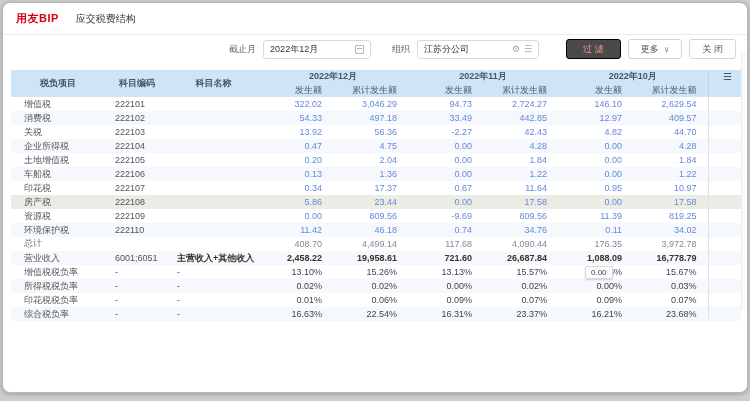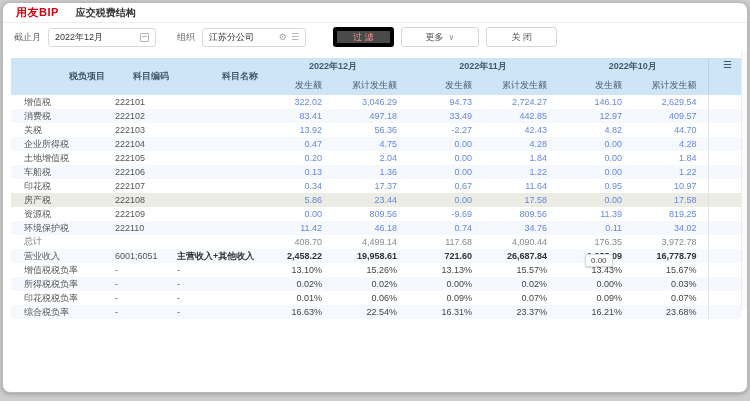--- a/index.html
+++ b/index.html
@@ -1,45 +1,45 @@
 <!DOCTYPE html>
 <html><head>
 <meta charset="utf-8">
 <style>
   * { margin:0; padding:0; box-sizing:border-box; }
   html,body { width:750px; height:401px; background:#cdcdcd; font-family:"Liberation Sans","DejaVu Sans",sans-serif; overflow:hidden; }
   .window { position:absolute; left:2px; top:2px; width:746px; height:391px; background:#fff;
             border:1px solid #b9b9b9; border-radius:8px; box-shadow:0 1px 4px rgba(0,0,0,.25); overflow:hidden; }
   
-  .titlebar { height:20px; display:flex; align-items:center; padding:0 13px; border-bottom:1px solid #ececec; }
+  .titlebar { height:32px; display:flex; align-items:center; padding:0 13px; border-bottom:1px solid #ececec; }
   .logo { color:#d7000f; font-weight:bold; font-size:11px; letter-spacing:.5px; }
-  .page-title { margin-left:17px; font-size:10px; font-weight:bold; color:#333;text-align:right; }
+  .page-title { margin-left:17px; font-size:10px; font-weight:normal; color:#333;text-align:right; }
   
-  .toolbar { height:28px; display:flex; align-items:center; padding:0 11px; gap:7px; }
+  .toolbar { height:28px; display:flex; align-items:center; justify-content:flex-end; padding:0 11px; gap:7px; }
   .tb-label { font-size:9px; color:#606060; }
   .tb-input { display:flex; align-items:center; justify-content:space-between; height:19px; background:#fff;
               border:1px solid #d9d9d9; border-radius:3px; font-size:9px; color:#333; padding:0 6px; }
   .tb-input.date { width:108px; margin-right:14px; }
-  .tb-input.org { width:104px; margin-right:20px; }
+  .tb-input.org { width:122px; margin-right:20px; }
   .ic { color:#a5a5a5; font-size:9px; line-height:1; }
   .cal-ic { width:9px; height:9px; border:1px solid #b5b5b5; border-radius:1px; position:relative; display:inline-block; }
   .cal-ic::before { content:""; position:absolute; left:1px; right:1px; top:2px; border-top:1px solid #b5b5b5; }
   .org-ics { display:flex; gap:4px; align-items:center; }
   .btn { height:20px; display:flex; align-items:center; justify-content:center; font-size:9px; border-radius:3px;
-         padding:0 24px; cursor:pointer; }
-  .btn-filter { background:#4a4a4a; color:#f2958d; border:4px solid #000000; padding:4px 16px; }
+         padding:0 12px; cursor:pointer; }
+  .btn-filter { background:#4a4a4a; color:#f2958d; border:1px solid #000000; padding:4px 16px; }
   .btn-plain { background:#fff; color:#555; border:1px solid #d6d6d6; }
   .btn .chev { margin-left:5px; font-size:8px; color:#888; }
   
   .table-wrap { position:relative; margin:7px 7px 0 8px; }
   table { width:730px; border-collapse:collapse; table-layout:fixed; font-size:9px; }
   col.c-item{width:94px} col.c-code{width:64px} col.c-name{width:89px}
   col.c-v{width:75px} col.c-sliver{width:33px}
   thead th { background:#cde5f6; color:#44586c; font-weight:bold; font-size:9px; }
-  th.h-static { height:37px; text-align:right; }
+  th.h-static { height:27px; text-align:center; }
   th.h-group { height:13px; text-align:center; font-weight:bold; }
   th.h-sub { height:14px; text-align:right; padding-right:11px; font-weight:normal; color:#4a5e72; }
   th.h-sliver { border-left:1px solid #b9d3e8; }
   tbody tr { height:14px; }
   tbody tr:nth-child(even) { background:#f5f8fc; }
   tbody tr.hl { background:#ebede4; }
   td { padding:0; line-height:14px; white-space:nowrap; overflow:hidden; }
   td.c-text { color:#555; padding-left:13px; text-align:left; }
   td.c-text.ci1 { padding-left:10px;margin-top:16px; }
   td.c-text.ci2 { padding-left:8px; }
@@ -131,21 +131,21 @@
             <td class="c-num">94.73</td>
             <td class="c-num">2,724.27</td>
             <td class="c-num">146.10</td>
             <td class="c-num">2,629.54</td>
             <td class="c-sliver"></td>
           </tr>
           <tr class="style-blue">
             <td class="c-text ci0">消费税</td>
             <td class="c-text ci1">222102</td>
             <td class="c-text ci2"></td>
-            <td class="c-num">83.41</td>
+            <td class="c-num">54.33</td>
             <td class="c-num">497.18</td>
             <td class="c-num">33.49</td>
             <td class="c-num">442.85</td>
             <td class="c-num">12.97</td>
             <td class="c-num">409.57</td>
             <td class="c-sliver"></td>
           </tr>
           <tr class="style-blue">
             <td class="c-text ci0">关税</td>
             <td class="c-text ci1">222103</td>

